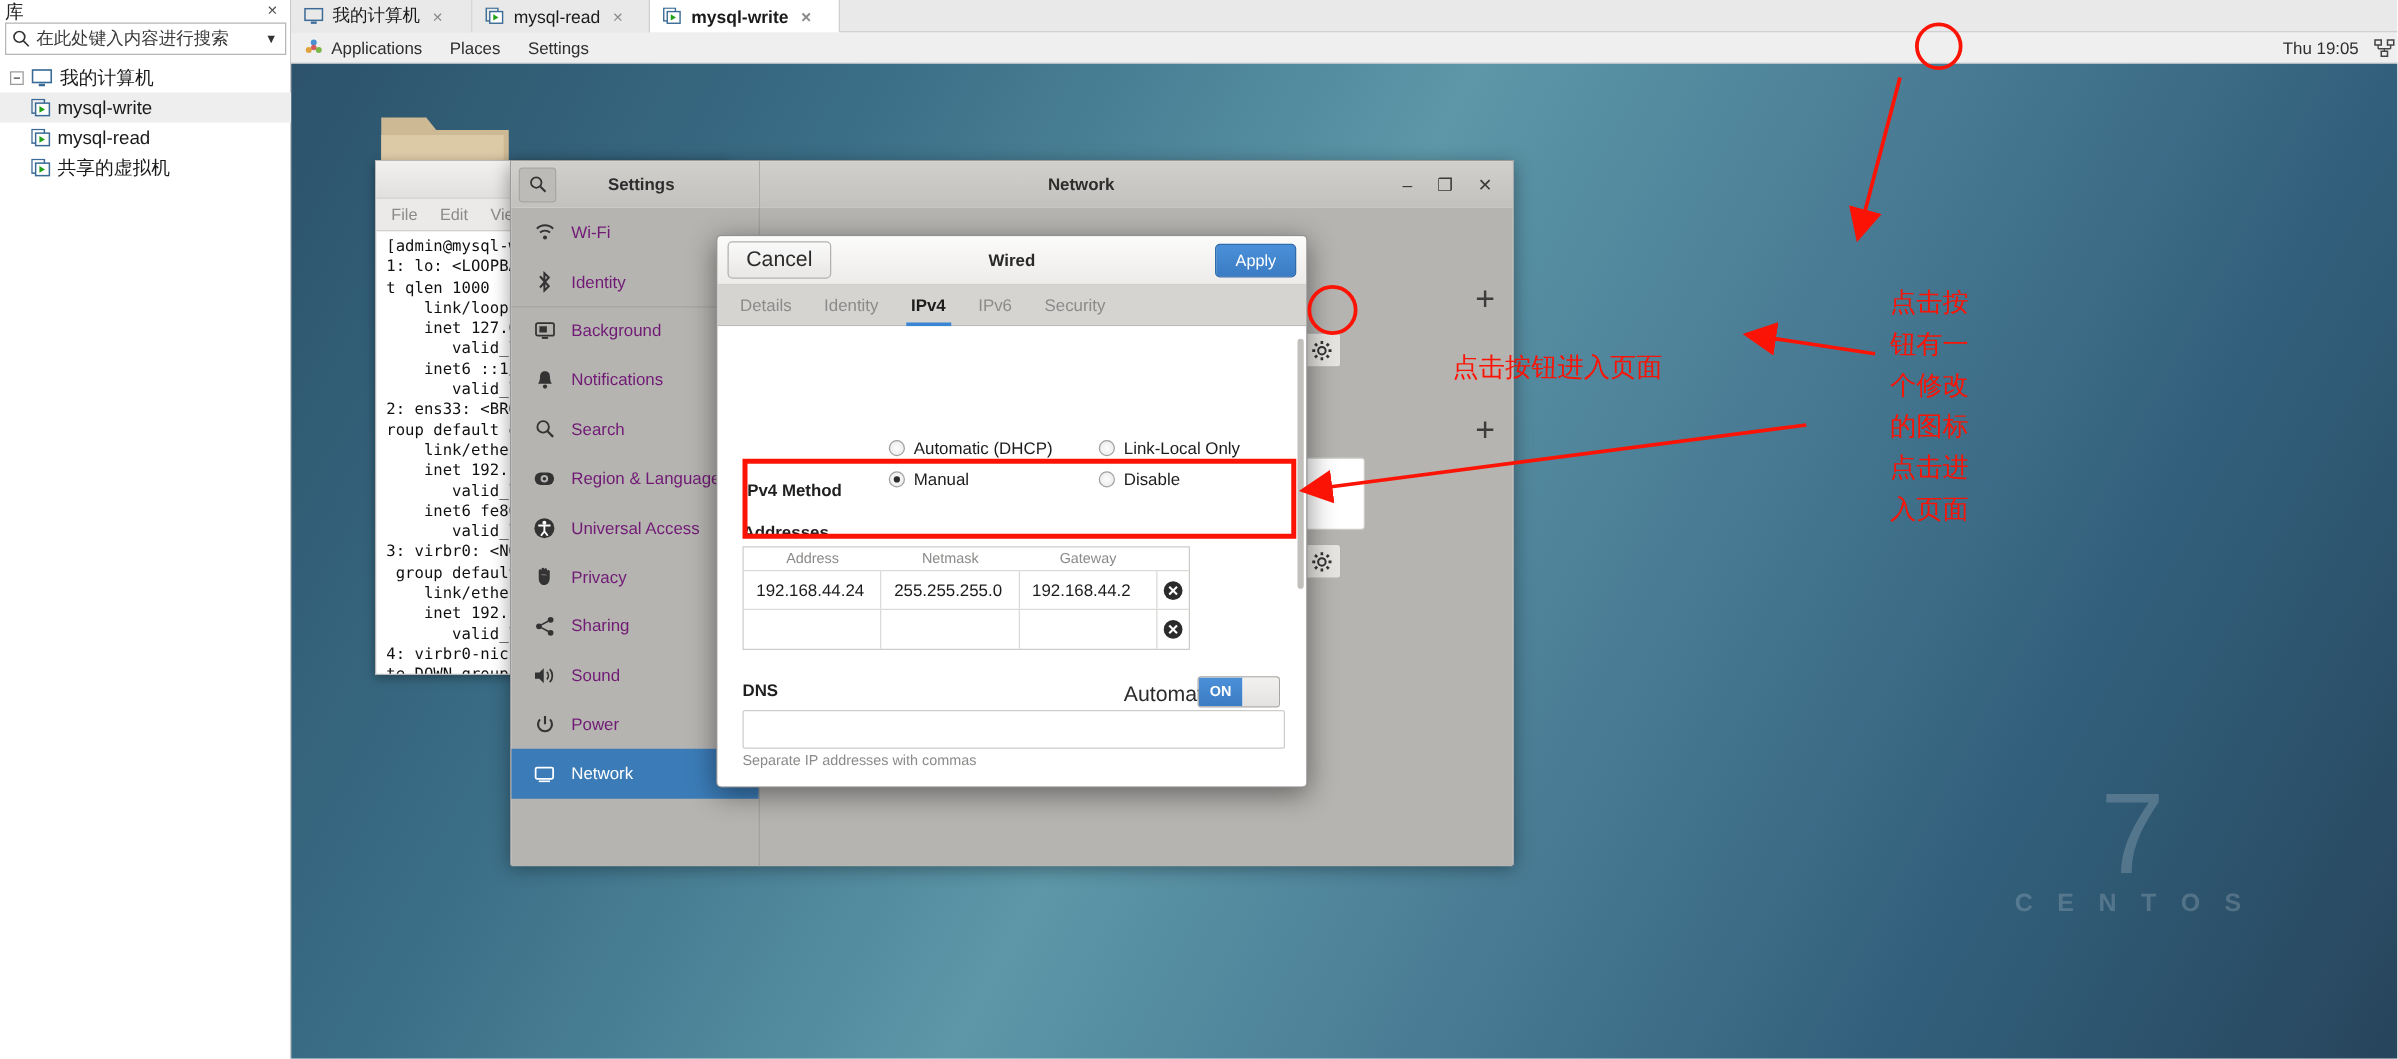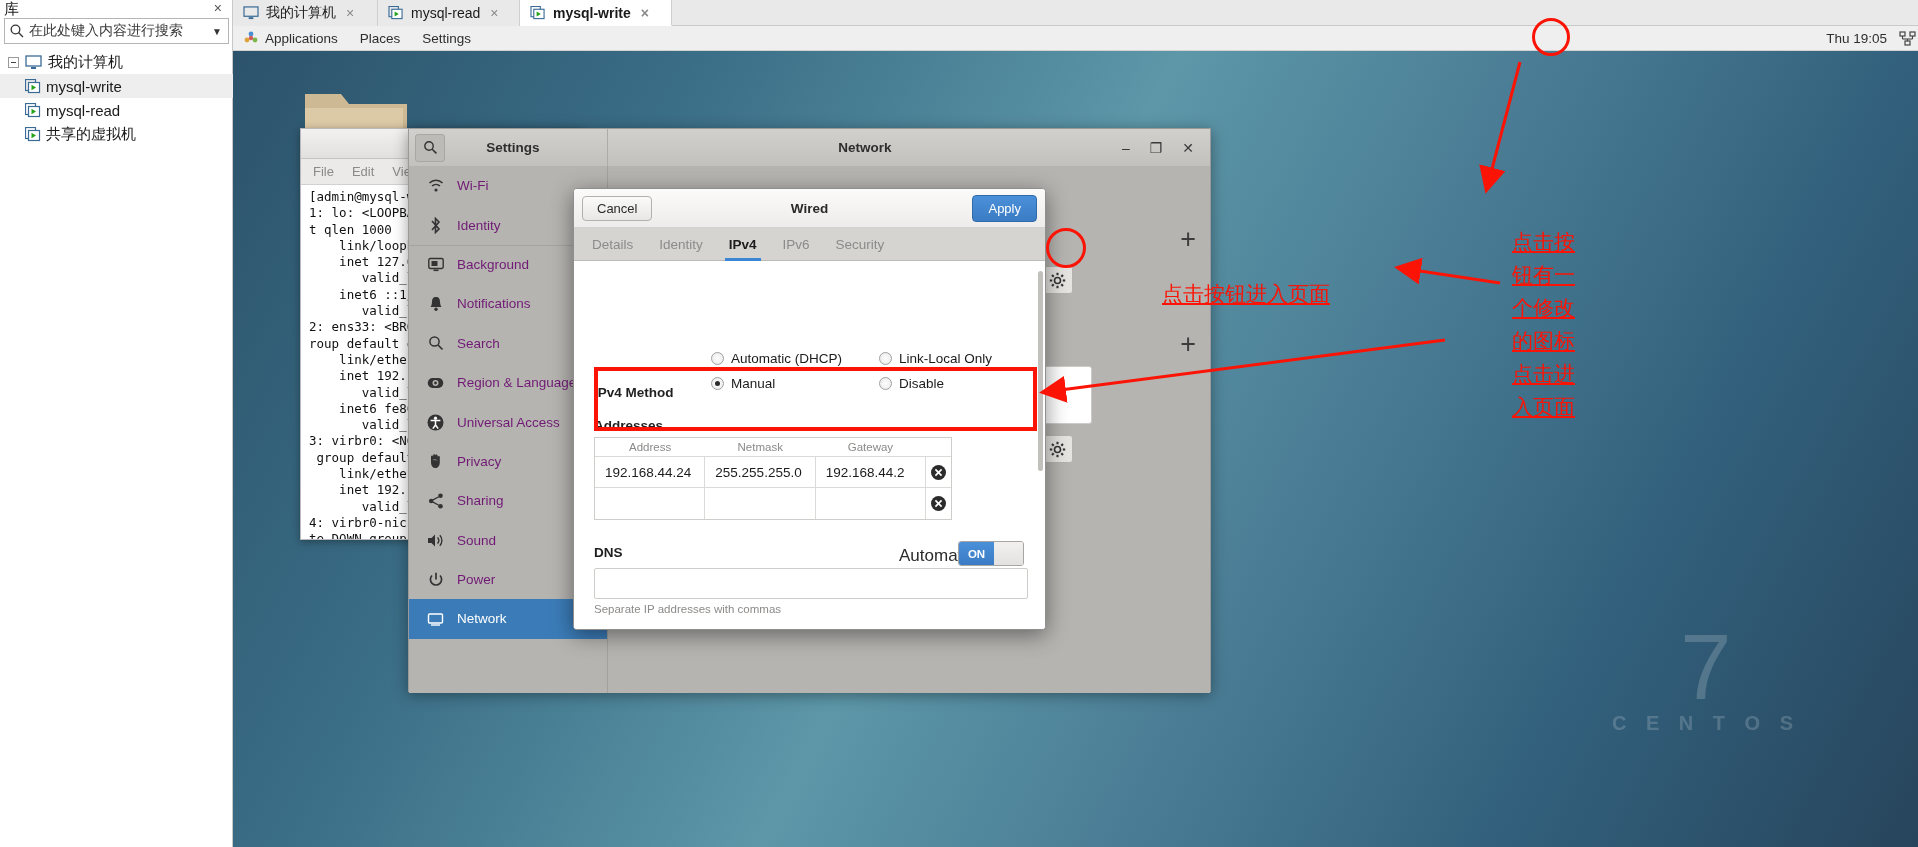--- a/index.html
+++ b/index.html
@@ -178,21 +178,21 @@
     background: #ffffff; border: 1px solid #8f8f8f; border-radius: 4px;
     box-shadow: 0 5px 22px rgba(0,0,0,0.45); overflow: hidden;
   }
   #wired .whdr {
     height: 39px; background: linear-gradient(#fbfbfa,#eeecea);
     border-bottom: 1px solid #d3d1cf; display: flex; align-items: center;
     padding: 0 8px; position: relative;
   }
   #btn-cancel {
     background: linear-gradient(#fafafa,#e9e7e5); border: 1px solid #b3b1ae;
-    border-radius: 4px; padding: 4px 14px; font-size: 13px; color: #2b2b2b; cursor: pointer;
+    border-radius: 4px; padding: 4px 14px; font-size: 17px; color: #2b2b2b; cursor: pointer;
   }
   #wired .wtitle {
     position: absolute; left: 0; right: 0; text-align: center;
     font-size: 13.5px; font-weight: bold; color: #2a2a2a; pointer-events: none;
   }
   #btn-apply {
     margin-left: auto; background: linear-gradient(#4a90d9,#3b7cc4);
     border: 1px solid #2f6aab; border-radius: 4px; padding: 5px 15px;
     font-size: 13px; color: #ffffff; cursor: pointer; z-index: 2;
   }
@@ -255,21 +255,21 @@
     background: #c2c0bd; border-radius: 3px;
   }
   
   #redbox {
     position: absolute; left: 594px; top: 367px; width: 443px; height: 64px;
     border: 4px solid #fb1405; z-index: 60; pointer-events: none;
   }
   
   .anno-txt {
     position: absolute; color: #fb1405; font-size: 21px; line-height: 33px;
-    font-family: "DejaVu Sans", sans-serif; white-space: pre-line; z-index: 70; text-decoration: underline;
+    font-family: "DejaVu Sans", sans-serif; white-space: pre-line; z-index: 70;
   }
   .anno-ring {
     position: absolute; border: 3px solid #fb1405; border-radius: 50%; z-index: 70;
   }
   svg.anno { position: absolute; left: 0; top: 0; width: 1918px; height: 847px;
     pointer-events: none; z-index: 65; }
 </style>
 </head>
 <body>
 

